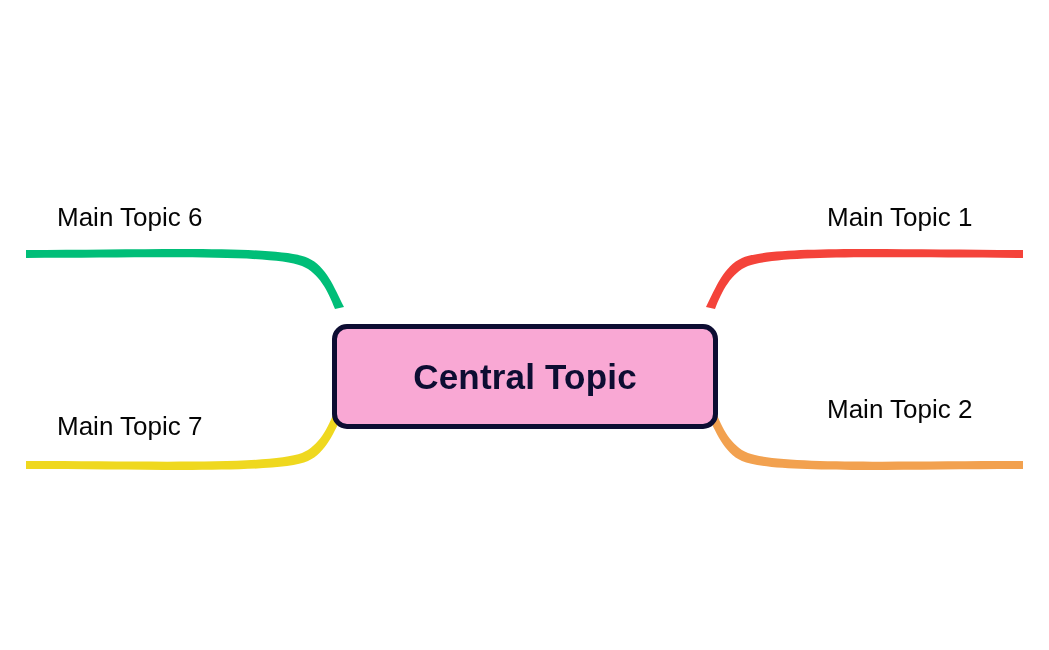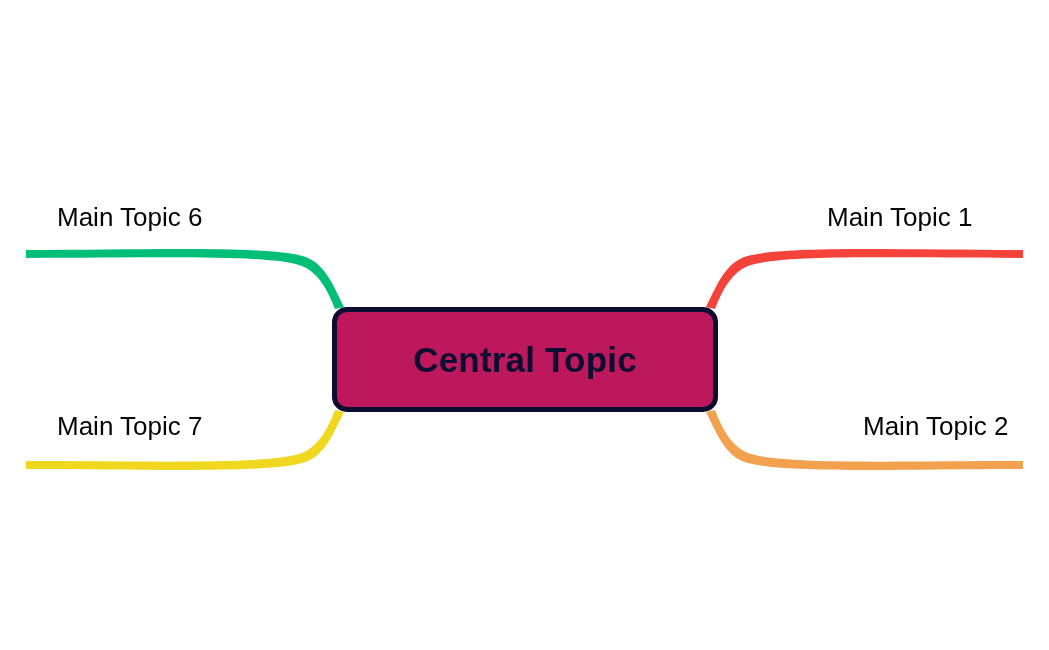--- a/index.html
+++ b/index.html
@@ -20,25 +20,25 @@
   #branch-layer {
     position: absolute;
     left: 0;
     top: 0;
     width: 1049px;
     height: 650px;
   }
   .central-node {
     position: absolute;
     left: 332px;
-    top: 307px;
+    top: 324px;
     width: 386px;
     height: 105px;
     box-sizing: border-box;
-    background: #be185d;
+    background: #f9a8d4;
     border: 5px solid #0d0d32;
     border-radius: 15px;
     display: flex;
     align-items: center;
     justify-content: center;
     z-index: 5;
   }
   .central-node-label {
     font-size: 35px;
     font-weight: bold;
@@ -50,21 +50,21 @@
   .branch-label {
     position: absolute;
     font-size: 26px;
     font-weight: normal;
     color: #050505;
     line-height: 1;
     white-space: nowrap;
     z-index: 4;
   }
   .label-tr { left: 827px; top: 204px; }
-  .label-br { left: 827px; top: 413px; margin-left: 36px; }
+  .label-br { left: 827px; top: 396px; }
   .label-tl { left: 57px;  top: 204px; }
   .label-bl { left: 57px;  top: 413px; }
 </style>
 </head>
 <body>
 
 <div id="canvas">
 
   <svg id="branch-layer" viewBox="0 0 1049 650">
 

